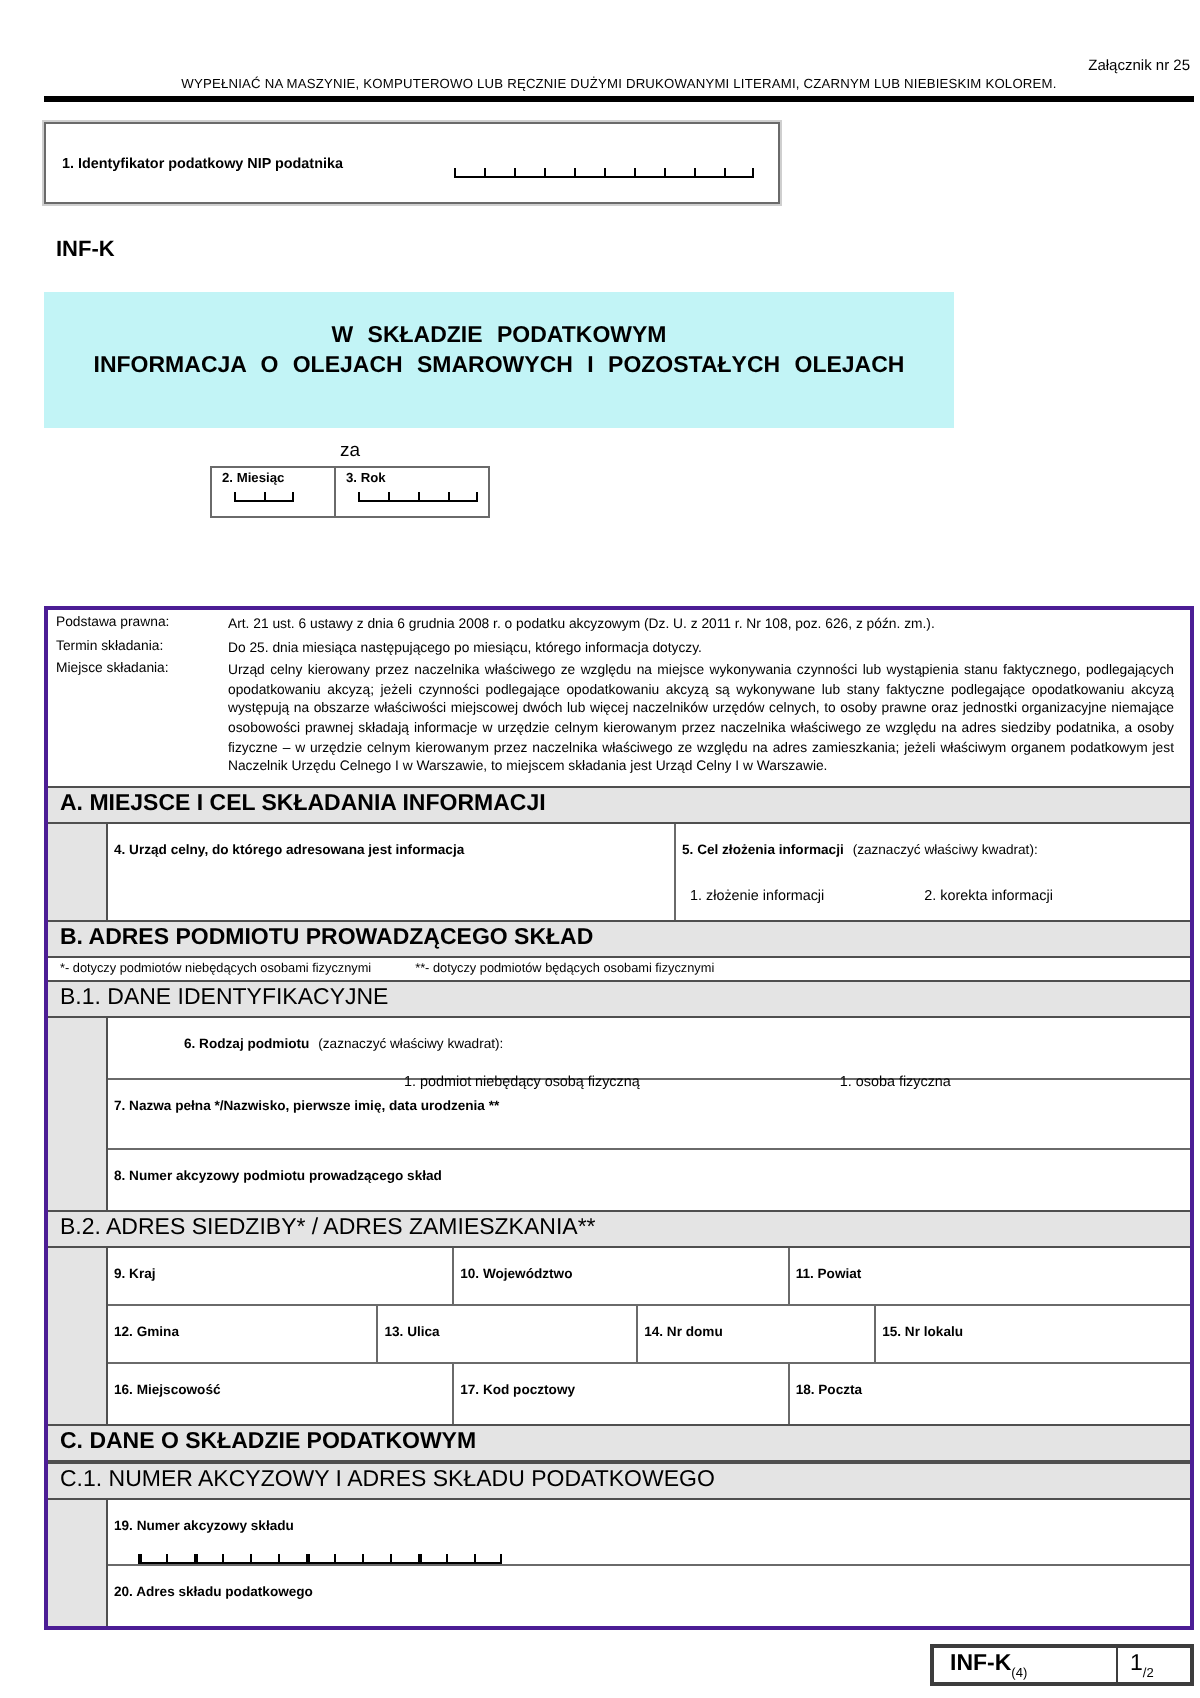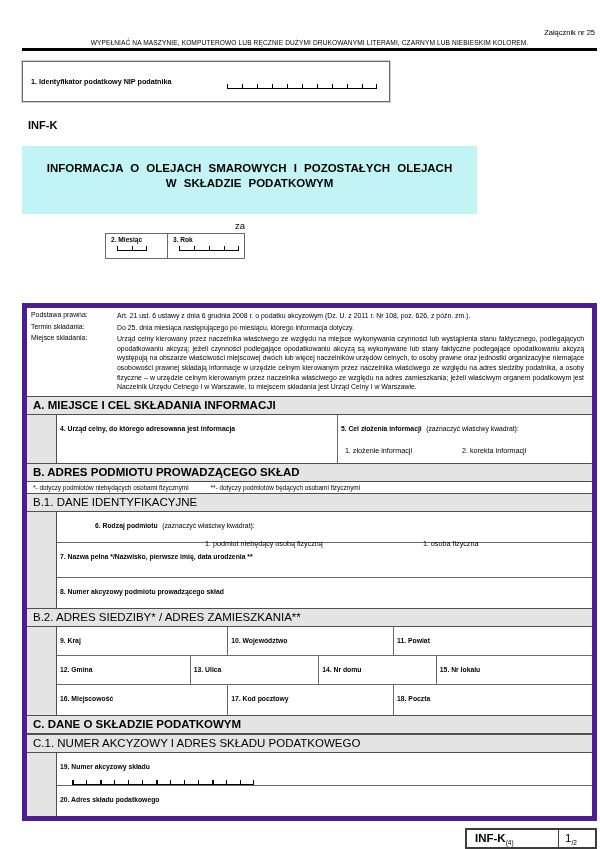--- a/index.html
+++ b/index.html
@@ -24,36 +24,36 @@
   .nip-box .comb { margin-left:auto; margin-top:10px; }
 
   .form-code { font-weight:bold; font-size:11px; margin-top:17px; padding-left:6px; }
 
   .title-bar {
     margin-top:15px; width:455px; background:var(--accent,#c2f4f6);
     text-align:center; padding:15px 10px 23px 10px;
   }
   .title-bar div { font-weight:bold; font-size:11.5px; line-height:15px; word-spacing:4px; }
 
-  .za { width:140px; margin-left:83px; text-align:right; font-weight:normal; font-size:9.5px; margin-top:6px; }
+  .za { width:140px; margin-left:83px; text-align:center; font-weight:normal; font-size:9.5px; margin-top:6px; }
   .period-box { width:140px; margin-left:83px; border:1px solid #6a6a6a; display:flex; height:26px; margin-top:2px; }
   .period-cell { padding:2px 0 0 5px; }
   .period-cell.month { width:62px; border-right:1px solid #6a6a6a; }
   .period-cell .plbl { font-weight:bold; font-size:6.6px; }
   .period-cell .comb { margin-top:3px; margin-left:6px; }
 
   
   .comb { display:flex; }
   .comb i { display:block; width:15px; height:5px; border-left:1px solid #000; border-bottom:1px solid #000; }
   .comb i:last-child { border-right:1px solid #000; }
   .comb.small i { width:14px; }
   .comb i.strong { border-left-width:2px; }
 
   
-  .main { margin-top:44px; border:5px solid #4c1d95; }
+  .main { margin-top:44px; border:2px solid #4c1d95; }
 
   .legal { display:grid; grid-template-columns:86px 1fr; font-size:6.9px; padding:3px 6px 4px 4px; row-gap:2px; }
   .legal .llbl { padding-right:4px; }
   .legal .ltxt { text-align:justify; line-height:9.6px; padding-right:2px; }
 
   .sec-h {
     background:#e4e4e4; border-top:1px solid #4f4f4f; border-bottom:1px solid #4f4f4f;
     font-size:11.5px; font-weight:bold; padding:2px 4px 3px 6px;
   }
   .sec-h.sub { font-weight:normal; }
@@ -125,22 +125,22 @@
         <i></i>
         <i></i>
         <i></i>
         <i></i>
       </span>
   </div>
 
   <div class="form-code">INF-K</div>
 
   <div class="title-bar">
+    <div>W SKŁADZIE PODATKOWYM</div>
     <div>INFORMACJA O OLEJACH SMAROWYCH I POZOSTAŁYCH OLEJACH</div>
-    <div>W SKŁADZIE PODATKOWYM</div>
   </div>
 
   <div class="za">za</div>
 
   <div class="period-box">
     <div class="period-cell month">
       <div class="plbl">2. Miesiąc</div>
       <div class="comb">
           <i></i>
           <i></i>

